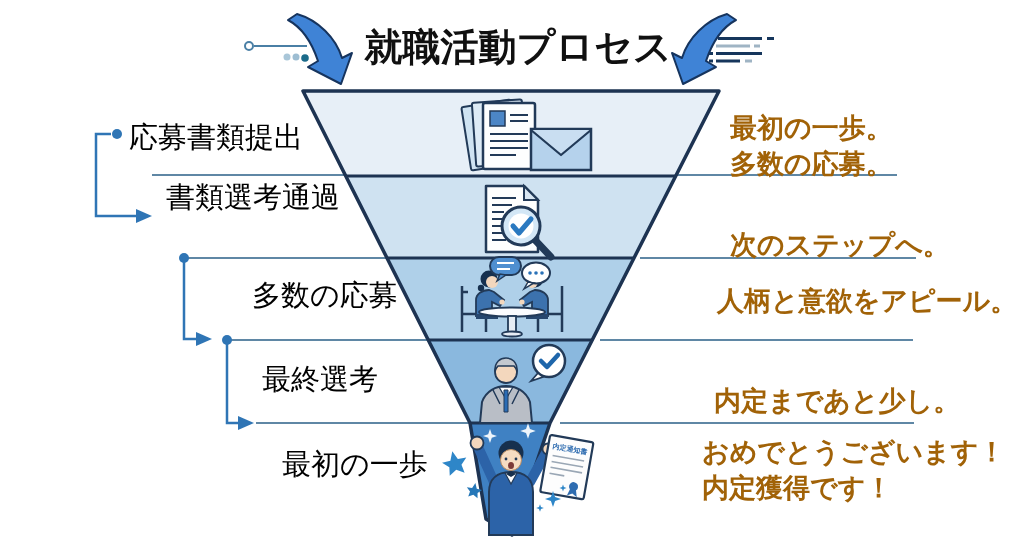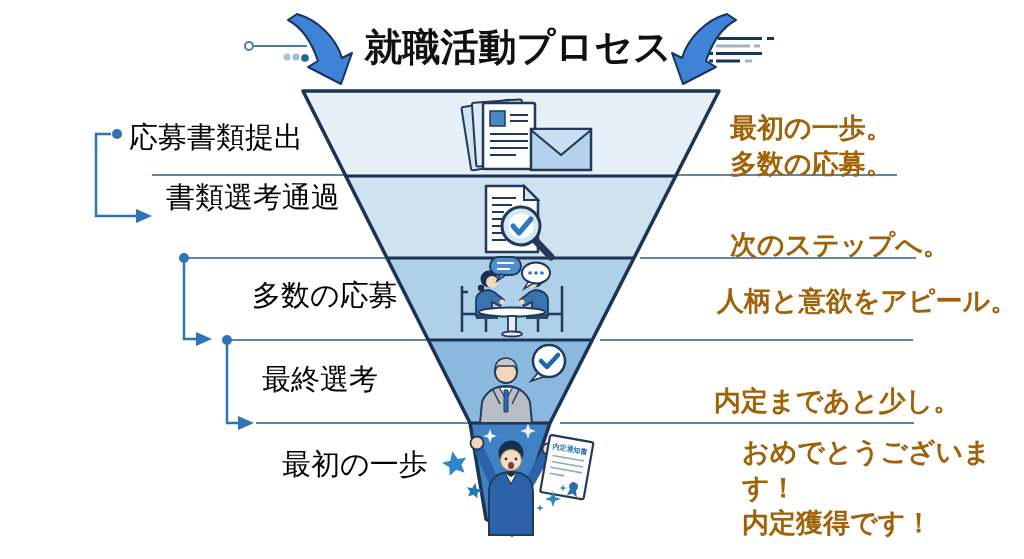--- a/index.html
+++ b/index.html
@@ -6,21 +6,21 @@
   #stage{position:relative;width:1024px;height:559px;overflow:hidden;background:#ffffff;
          font-family:"Liberation Sans","DejaVu Sans",sans-serif;}
   svg.canvas{position:absolute;left:0;top:0;width:1024px;height:559px;}
   .title{position:absolute;left:352px;top:22px;width:320px;text-align:right;
          font-size:38px;font-weight:800;color:#101010;letter-spacing:0px;white-space:nowrap;}
   .stage-label{position:absolute;font-size:29px;font-weight:400;color:#000000;white-space:nowrap;line-height:1.15;}
   .stage-desc{position:absolute;font-size:27px;font-weight:700;color:#a16207;white-space:pre-line;line-height:1.32;}
   .l1{left:129px;top:121px;} .l2{left:166px;top:181px;} .l3{left:252px;top:279px;}
   .l4{left:262px;top:363px;} .l5{left:282px;top:448px;}
   .d1{left:730px;top:111px;} .d2{left:730px;top:213px;margin-top:15px;} .d3{left:717px;top:284px;text-align:right;}
-  .d4{left:714px;top:384px;} .d5{left:702px;top:435px;margin-left:40px;}
+  .d4{left:714px;top:384px;} .d5{left:702px;top:435px;}
 </style>
 </head>
 <body>
 
 <div id="stage">
 
   <svg class="canvas" viewBox="0 0 1024 559">
     <defs>
       <clipPath id="funnelClip">
         <path d="M303,91 L719,91 L550,423 L512,535 L486,519 L470,423 Z"></path>

